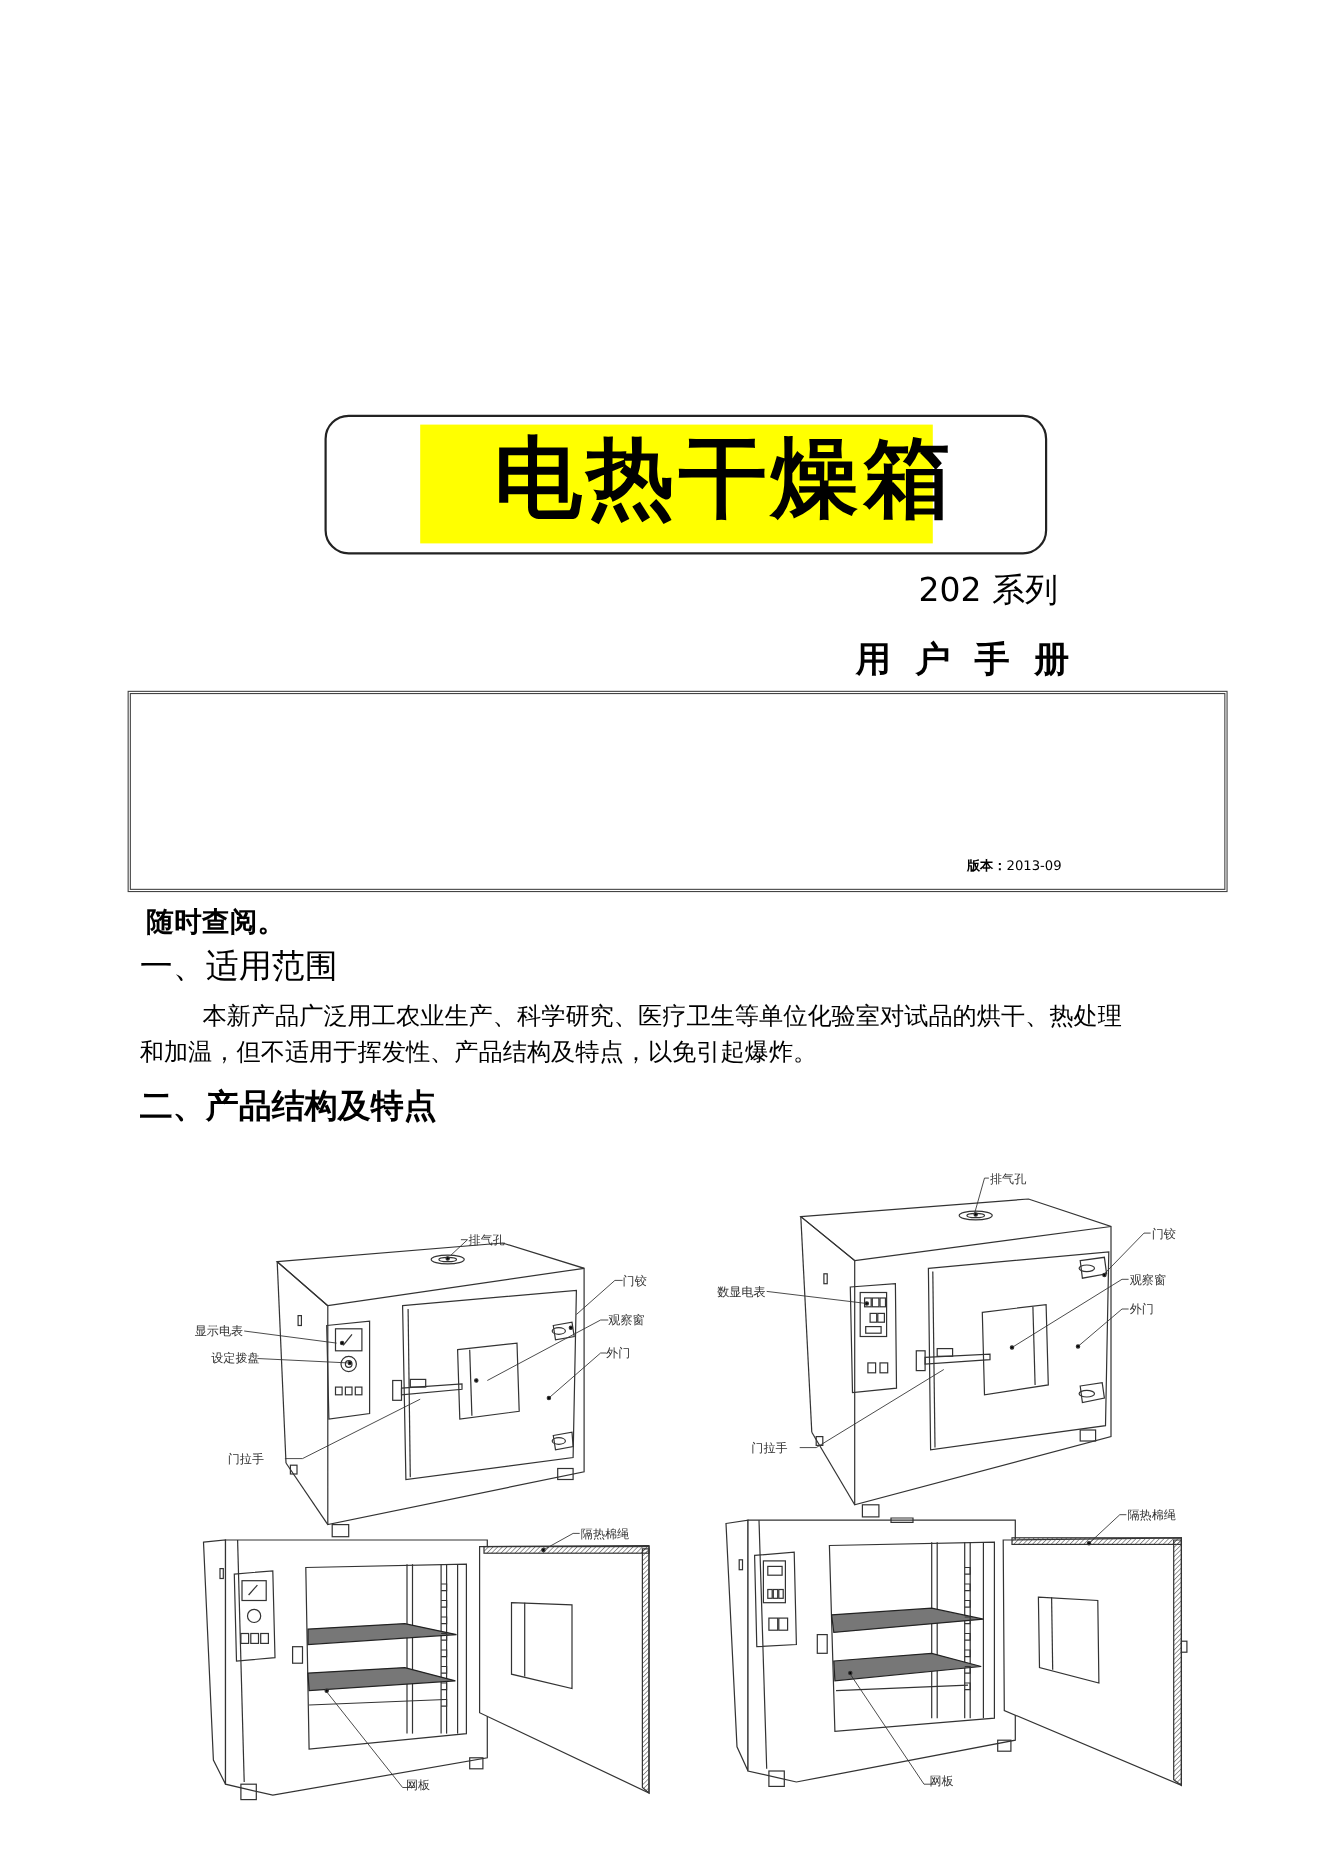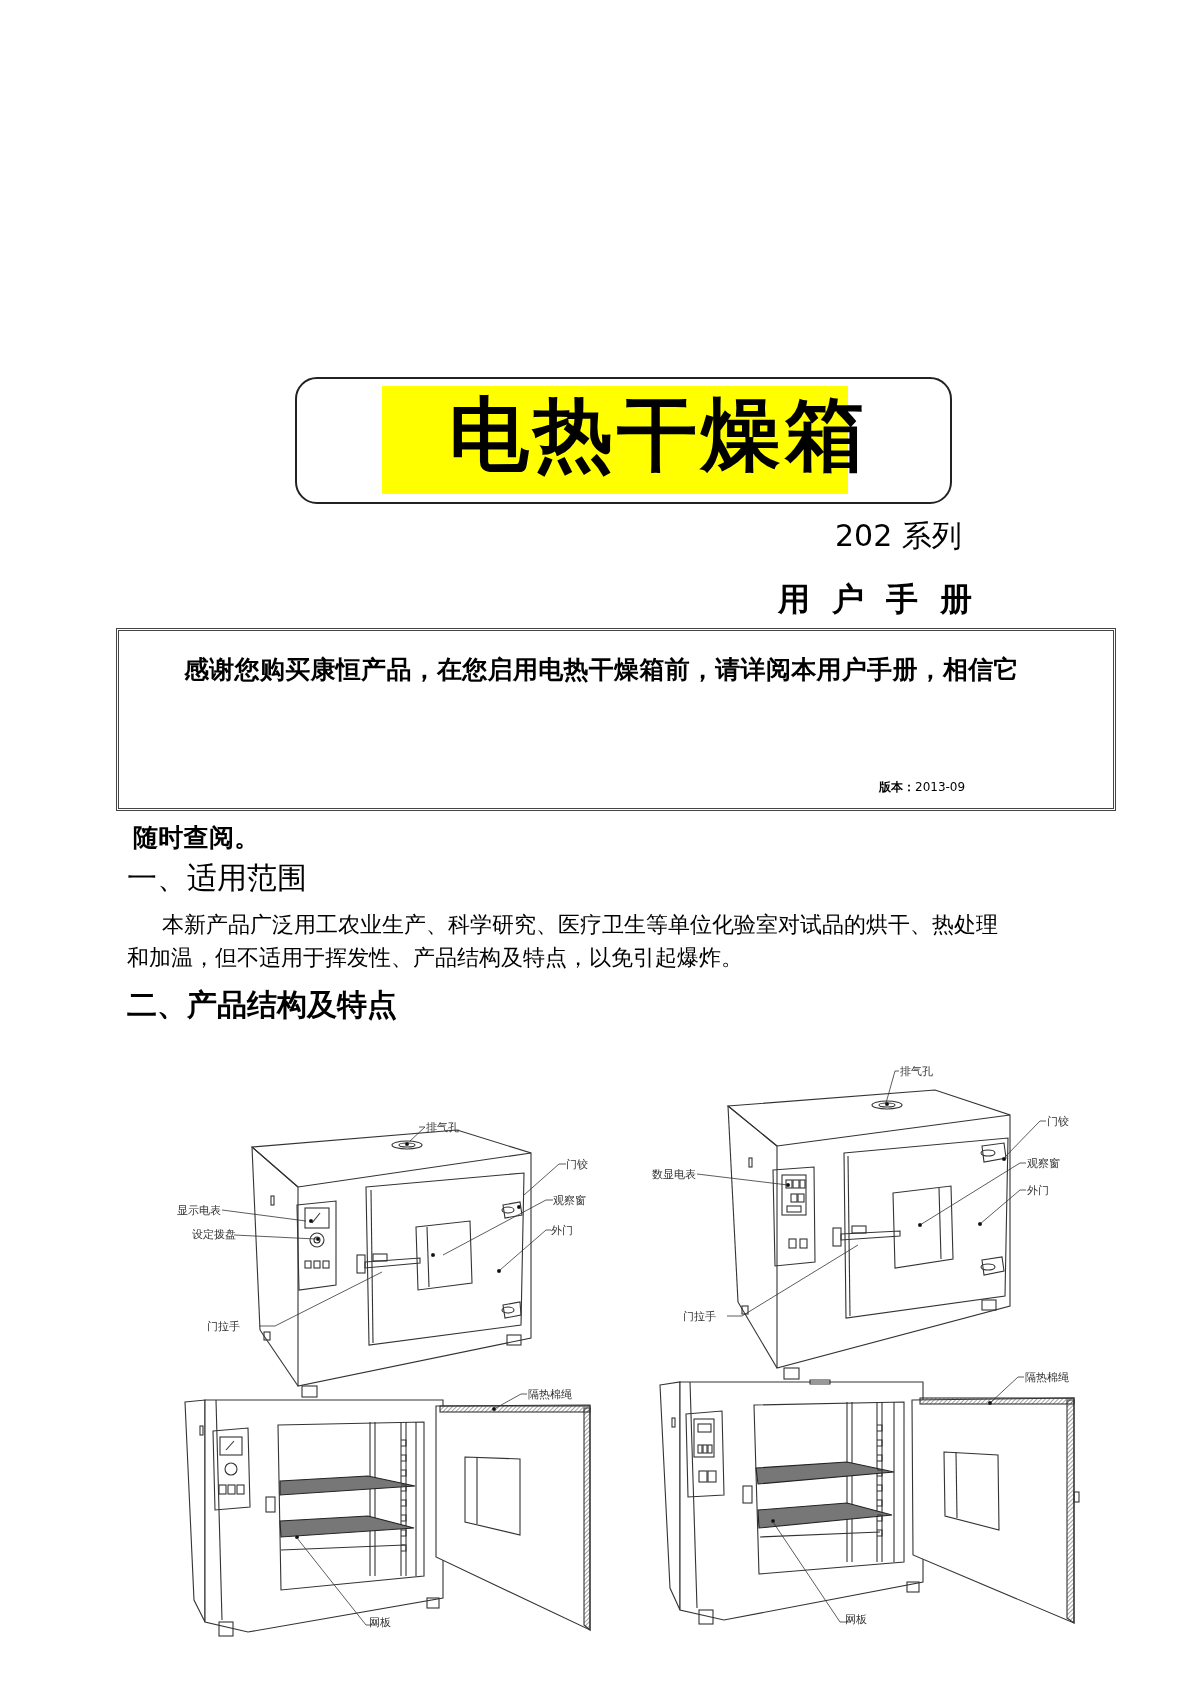--- a/index.html
+++ b/index.html
@@ -49,39 +49,38 @@
     .section-h {
       position: absolute; left: 127px;
       font-family: "DejaVu Sans", sans-serif; font-size: 30px; font-weight: normal;
     }
     .sec1 { top: 858px; }
     .sec2 { top: 985px; font-weight: bold; text-align: right; }
     .para {
       position: absolute; left: 127px; width: 990px;
       font-family: "DejaVu Serif", serif; font-size: 22px; line-height: 33px;
     }
-    .para-l1 { top: 908px; left: 162px; white-space: nowrap; }
+    .para-l1 { top: 908px; left: 184px; white-space: nowrap; }
     .para-l2 { top: 941px; white-space: nowrap; }
     .illus {
       position: absolute; left: 0; top: 1030px; width: 1200px; height: 640px;
     }
     .lbl { font-family: "DejaVu Serif", serif; font-size: 11px; fill: #333; }
   </style>
 </head>
 <body>
 
 <div class="title-frame"></div>
 <div class="title-highlight"></div>
 <div class="title-text">电热干燥箱</div>
 
 <div class="series">202 系列</div>
 <div class="manual-label">用户手册</div>
 
 <div class="intro-box">
-  <div class="intro-line intro-l1">感谢您购买康恒产品，在您启用电热干燥箱前，请详阅本用户手册，相信它</div>
   <div class="intro-line intro-l3">随时查阅。</div>
   <div class="version">
     <b>版本：</b><span>2013-09</span>
   </div>
 </div>
 
 <div class="section-h sec1">一、适用范围</div>
 <div class="para para-l1">本新产品广泛用工农业生产、科学研究、医疗卫生等单位化验室对试品的烘干、热处理</div>
 <div class="para para-l2">和加温，但不适用于挥发性、产品结构及特点，以免引起爆炸。</div>
 

